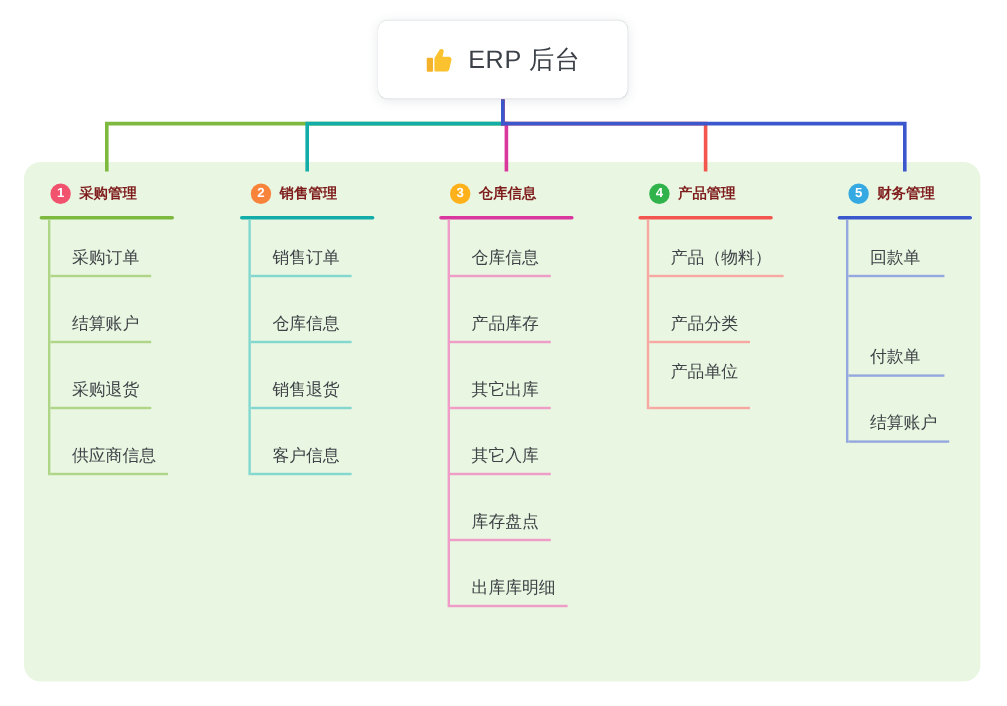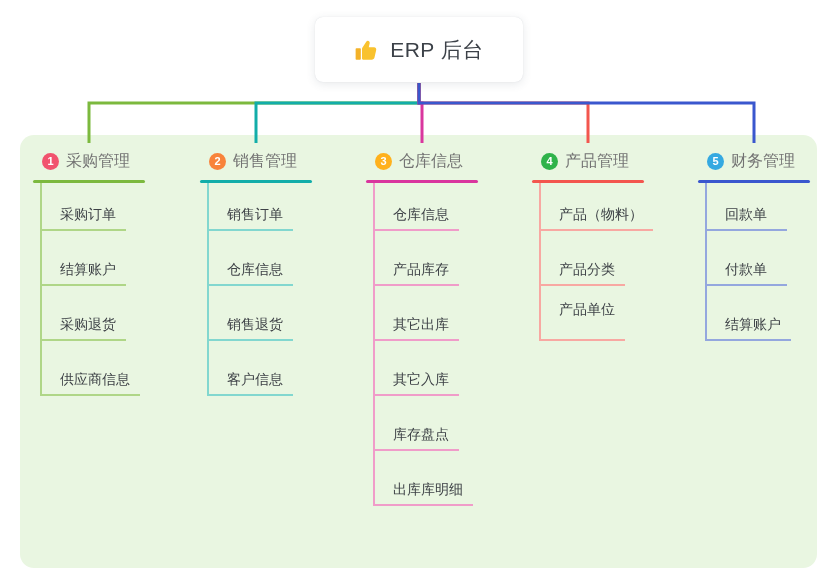--- a/index.html
+++ b/index.html
@@ -19,21 +19,21 @@
     background:#ffffff; border-radius:8px; z-index:2;
     box-shadow:0 2px 10px rgba(60,70,90,0.12), 0 0 1px rgba(60,70,90,0.18);
     display:flex; align-items:center; justify-content:center; gap:10px; cursor:default; }
   #root-card .title { font-size:21px; font-weight:500; color:#3C4148; letter-spacing:0.5px; }
 
   
   .branch { position:absolute; top:143px; z-index:2; }
   .branch-header { height:37px; display:flex; align-items:center; gap:7px; padding-left:9px; }
   .badge { width:17px; height:17px; border-radius:50%; color:#ffffff; font-size:11px;
     font-weight:bold; line-height:17px; text-align:center; flex:0 0 auto; }
-  .branch-label { font-size:16px; font-weight:400; color:#737373; white-space:nowrap; }
+  .branch-label { font-size:12px; font-weight:700; color:#7f1d1d; white-space:nowrap; }
   .branch-underline { width:112px; height:3px; border-radius:2px; }
   .children { margin-left:7px; border-left:2px solid; width:max-content; }
   .child-row { height:55px; display:flex; align-items:flex-end;
     padding:0 10px 7px 18px; border-bottom:2px solid; width:max-content; min-width:80px; }
   .child-row:first-child { height:48px; }
   .child-label { font-size:14px; color:#3E4247; line-height:16px; white-space:nowrap; }
 </style>
 </head>
 <body>
 
@@ -147,21 +147,21 @@
     <div class="branch" style="left: 698px;">
       <div class="branch-header">
         <span class="badge" style="background: rgb(53, 169, 225);">5</span>
         <span class="branch-label">财务管理</span>
       </div>
       <div class="branch-underline" style="background: rgb(58, 87, 206);"></div>
       <div class="children" style="border-left-color: rgb(148, 167, 222);">
         <div class="child-row" style="border-bottom-color: rgb(148, 167, 222);">
       <span class="child-label">回款单</span>
     </div>
-        <div class="child-row" style="border-bottom-color: rgb(148, 167, 222);">
+        <div class="child-row" style="border-bottom-color: rgb(148, 167, 222); margin-top: 28px;">
       <span class="child-label">付款单</span>
     </div>
         <div class="child-row" style="border-bottom-color: rgb(148, 167, 222);">
       <span class="child-label">结算账户</span>
     </div>
       </div>
     </div>
   </div>
 
 </body></html>

